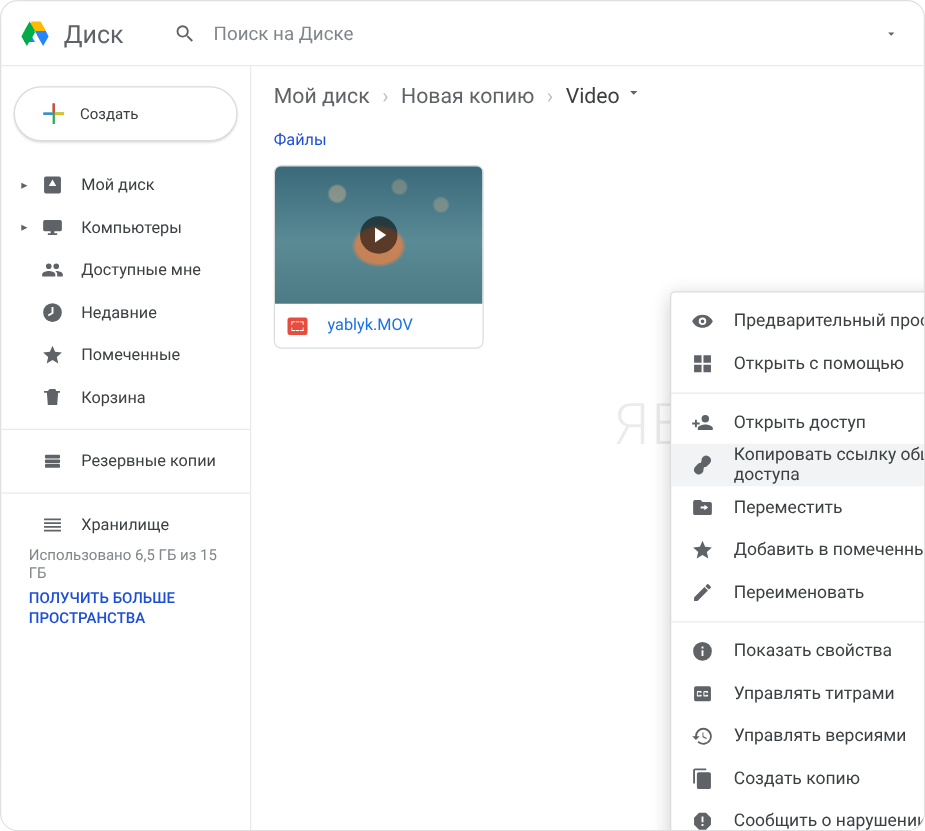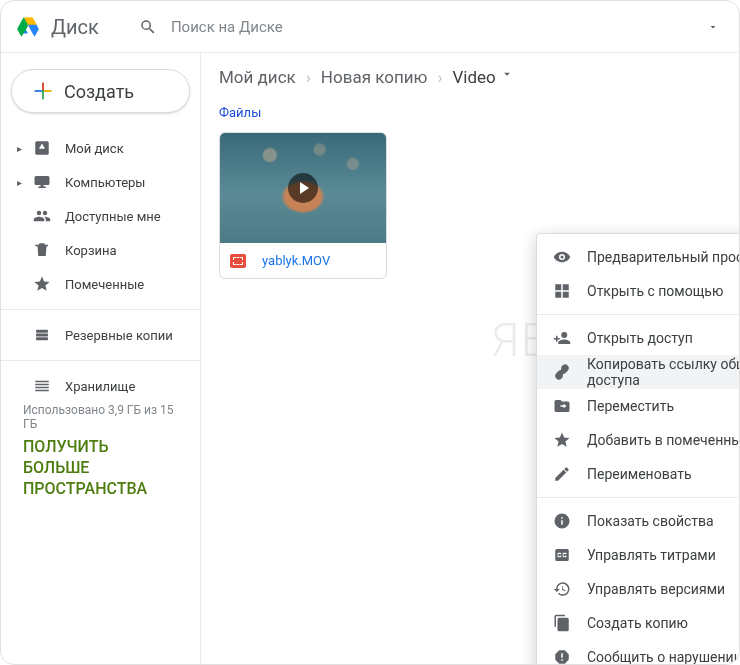--- a/index.html
+++ b/index.html
@@ -11,29 +11,29 @@
   .app-title{font-size:20px;color:#5f6368}
   .search{margin-left:40px;display:flex;align-items:flex-start;flex:1}
   .search-icon{color:#5f6368;margin-right:14px}
   .search-text{color:#80868b;font-size:15px}
   .header-menu{color:#5f6368;padding:6px}
   
   .body{display:flex;height:calc(100% - 52px)}
   .sidebar{width:200px;border-right:1px solid #e8eaed;padding:10px 0;display:flex;flex-direction:column}
   .create-btn{margin:6px 10px 18px;height:44px;border:1px solid #dadce0;border-radius:22px;background:#fff;display:flex;align-items:center;padding:0 20px;box-shadow:0 1px 2px rgba(60,64,67,.2);cursor:pointer}
   .create-btn .plus{width:22px;height:22px;margin-right:10px}
-  .create-btn span.lbl{font-size:18px;color:#3c4043}
+  .create-btn span.lbl{font-size:12px;color:#3c4043}
   .nav-item{display:flex;align-items:center;height:34px;padding:0 16px;cursor:pointer}
   .nav-item .chev{width:10px;color:#5f6368;font-size:10px;margin-right:6px}
   .nav-item .chev.hidden{visibility:hidden}
   .nav-item .ic{width:18px;height:18px;margin-right:14px;color:#5f6368;display:flex;align-items:center;justify-content:center}
   .nav-item .lbl{color:#3c4043;font-size:13px}
   .divider{height:1px;background:#e8eaed;margin:8px 0}
   .storage{padding:0 22px;font-size:12px;color:#80868b}
-  .storage-link{color:#4d7c0f;font-weight:500;font-size:16px;margin-top:6px;line-height:1.3}
+  .storage-link{color:#1d4ed8;font-weight:500;font-size:12px;margin-top:6px;line-height:1.3}
   
   .main{flex:1;position:relative;padding:14px 18px}
   .breadcrumb{display:flex;align-items:center;gap:10px;color:#5f6368;font-size:17px;margin-bottom:18px}
   .breadcrumb .bc{cursor:pointer;color:#5f6368}
   .breadcrumb .bc.last{color:#3c4043;display:flex;align-items:flex-start;gap:4px}
   .breadcrumb .sep{color:#bdc1c6}
   .section-title{font-size:13px;color:#1d4ed8;margin-bottom:12px}
   .file-card{width:168px;border:1px solid #dadce0;border-radius:6px;overflow:hidden}
   .thumb{height:110px;position:relative;background:linear-gradient(180deg,#3a6a7a 0%,#5a8a95 55%,#4d7b85 100%)}
   .thumb .water{position:absolute;inset:0;background:
@@ -125,33 +125,42 @@
               <svg width="18" height="18" viewBox="0 0 24 24">
                 <path fill="currentColor" d="M16 11a3 3 0 1 0-3-3 3 3 0 0 0 3 3M8 11a3 3 0 1 0-3-3 3 3 0 0 0 3 3m0 2c-2.3 0-7 1.2-7 3.5V19h14v-2.5C15 14.2 10.3 13 8 13m8 0c-.3 0-.6 0-1 .1 1.2.9 2 2 2 3.4V19h6v-2.5c0-2.3-4.7-3.5-7-3.5"></path>
               </svg>
             </span>
             <span class="lbl">Доступные мне</span>
           </div>
           <div class="nav-item">
             <span class="chev hidden">▸</span>
             <span class="ic">
               <svg width="18" height="18" viewBox="0 0 24 24">
+                <path fill="currentColor" d="M12 2a10 10 0 1 0 10 10A10 10 0 0 0 12 2m1 11-5 3-1-1.7 4-2.3V6h2z"></path>
+              </svg>
+            </span>
+            <span class="lbl">Недавние</span>
+          </div>
+          <div class="nav-item">
+            <span class="chev hidden">▸</span>
+            <span class="ic">
+              <svg width="18" height="18" viewBox="0 0 24 24">
+                <path fill="currentColor" d="M12 17.3 18.2 21l-1.6-7L22 9.2l-7.2-.6L12 2 9.2 8.6 2 9.2l5.4 4.8L5.8 21z"></path>
+              </svg>
+            </span>
+            <span class="lbl">Помеченные</span>
+          </div>
+          <div class="nav-item">
+            <span class="chev hidden">▸</span>
+            <span class="ic">
+              <svg width="18" height="18" viewBox="0 0 24 24">
                 <path fill="currentColor" d="M6 7h12l-1 13H7zm3-4h6l1 2h4v2H3V5h4z"></path>
               </svg>
             </span>
             <span class="lbl">Корзина</span>
-          </div>
-          <div class="nav-item">
-            <span class="chev hidden">▸</span>
-            <span class="ic">
-              <svg width="18" height="18" viewBox="0 0 24 24">
-                <path fill="currentColor" d="M12 17.3 18.2 21l-1.6-7L22 9.2l-7.2-.6L12 2 9.2 8.6 2 9.2l5.4 4.8L5.8 21z"></path>
-              </svg>
-            </span>
-            <span class="lbl">Помеченные</span>
           </div>
         </div>
       <div class="divider"></div>
       <div class="nav-item">
         <span class="chev hidden"></span>
         <span class="ic">
             <svg width="18" height="18" viewBox="0 0 24 24">
               <path fill="currentColor" d="M19 8h-1V5a5 5 0 0 0-10 0v3H7a2 2 0 0 0-2 2v9a2 2 0 0 0 2 2h12a2 2 0 0 0 2-2v-9a2 2 0 0 0-2-2M10 5a3 3 0 0 1 6 0v3h-6z" opacity=".0"></path>
               <path fill="currentColor" d="M18 6h-2a4 4 0 0 0-8 0H6a2 2 0 0 0-2 2v12a2 2 0 0 0 2 2h12a2 2 0 0 0 2-2V8a2 2 0 0 0-2-2m-6-2a2 2 0 0 1 2 2h-4a2 2 0 0 1 2-2m0 11-4-4 1.4-1.4L11 12.2V8h2v4.2l1.6-1.6L16 12z" opacity="0"></path>
               <path fill="currentColor" d="M5 4h14a2 2 0 0 1 2 2v3H3V6a2 2 0 0 1 2-2m-2 7h18v3H3zm0 5h18v2a2 2 0 0 1-2 2H5a2 2 0 0 1-2-2z" opacity="0"></path>
@@ -168,21 +177,21 @@
       <div class="divider"></div>
       <div class="nav-item">
         <span class="chev hidden"></span>
         <span class="ic">
             <svg width="18" height="18" viewBox="0 0 24 24">
               <path fill="currentColor" d="M3 5h18v2H3zm0 4h18v2H3zm0 4h18v2H3zm0 4h18v2H3z"></path>
             </svg>
           </span>
         <span class="lbl">Хранилище</span>
       </div>
-      <div class="storage">Использовано 3,9 ГБ из 15 ГБ</div>
+      <div class="storage">Использовано 6,5 ГБ из 15 ГБ</div>
       <div class="storage storage-link">ПОЛУЧИТЬ БОЛЬШЕ ПРОСТРАНСТВА</div>
     </div>
 
     <div class="main">
       <div class="breadcrumb" id="breadcrumb">
           <span class="bc">Мой диск</span>
           <span class="sep">›</span>
           <span class="bc">Новая копию</span>
           <span class="sep">›</span>
           <span class="bc last">Video<span>

